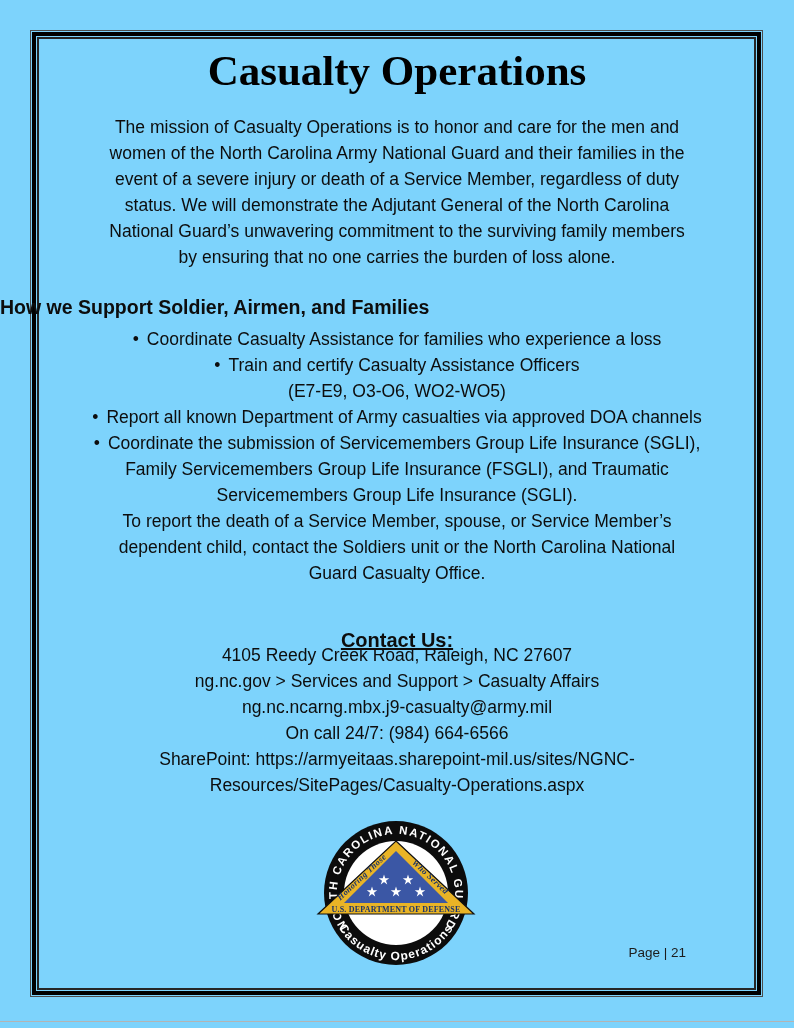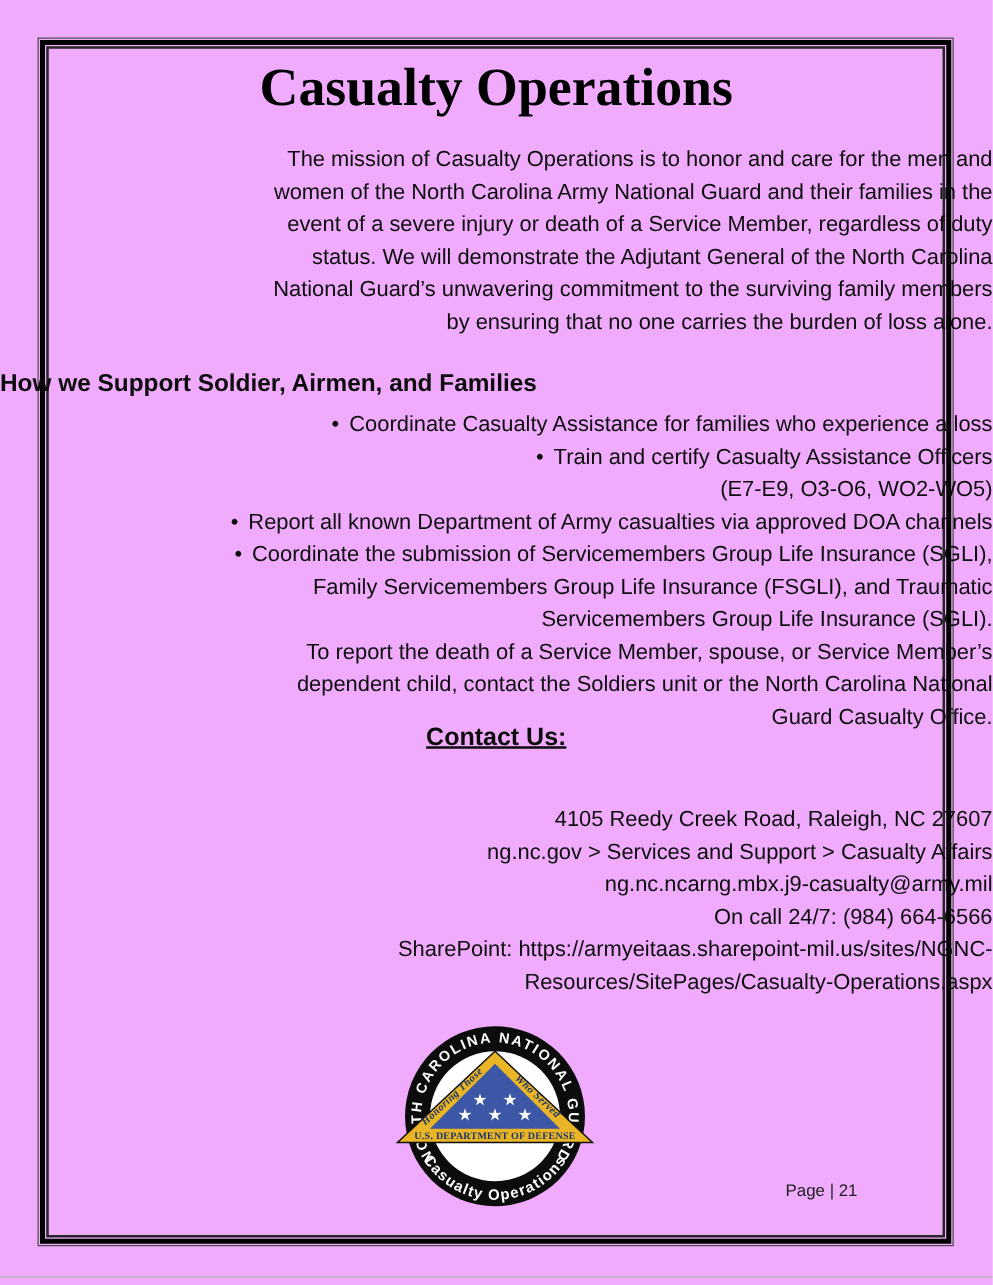--- a/index.html
+++ b/index.html
@@ -1,50 +1,50 @@
 <!DOCTYPE html>
 <html><head>
 <meta charset="utf-8">
 <style>
   html,body { margin:0; padding:0; }
   body {
     width:794px; height:1028px; position:relative;
     background:#ffffff; overflow:hidden;
     font-family:"Liberation Sans", sans-serif; color:#0d0d0d;
   }
-  .page { position:absolute; inset:0; background:#f0abfc; }
+  .page { position:absolute; inset:0; background:#7dd3fc; }
   .page-bottom-edge {
     position:absolute; left:0; right:0; top:1021px; height:1px;
     background:#b4b4b4;
   }
 
   
   .frame1 { position:absolute; left:30px; top:30px; right:31px; bottom:31px; border:1px solid #4d4d4d; }
   .frame2 { position:absolute; inset:1px; border:4px solid #000; }
   .frame3 { position:absolute; inset:1px; border:2px solid #262626; }
 
   .doc-title {
     position:absolute; top:47px; left:0; width:100%;
     text-align:center; font-family:"Liberation Serif", serif;
     font-weight:700; font-size:43px; line-height:48px; color:#000;
     white-space:nowrap;
   }
   .line {
-    text-align:right; font-size:17.5px; line-height:26px;
+    text-align:center; font-size:17.5px; line-height:26px;
     white-space:nowrap; color:#0d0d0d;
   }
   .mission-block   { position:absolute; top:114px; left:0; width:100%; }
   .support-heading {
     position:absolute; top:296px; left:0; width:100%;
     text-align:left; font-weight:700; font-size:19.5px; white-space:nowrap;
   }
   .support-block   { position:absolute; top:326px; left:0; width:100%; }
   .dot { display:inline-block; margin-right:8px; }
   .contact-heading {
-    position:absolute; top:579px; left:0; width:100%;
+    position:absolute; top:629px; left:0; width:100%;
     text-align:center; font-weight:700; font-size:20px;
     text-decoration:underline; white-space:nowrap;
   }
   .contact-block   { position:absolute; top:642px; left:0; width:100%; }
 
   .logo-svg { position:absolute; left:311px; top:808px; width:170px; height:170px; }
   .ring-text-top    { font-family:"Liberation Sans",sans-serif; font-weight:700; font-size:11.5px; letter-spacing:1.6px; }
   .ring-text-bottom { font-family:"Liberation Sans",sans-serif; font-weight:700; font-size:12px;   letter-spacing:1.1px; }
   .slope-text { font-family:"Liberation Serif",serif; font-style:italic; font-weight:700; font-size:8.5px; letter-spacing:0.4px; }
   .dod-text   { font-family:"Liberation Serif",serif; font-weight:700; font-size:8px; letter-spacing:0.2px; }

